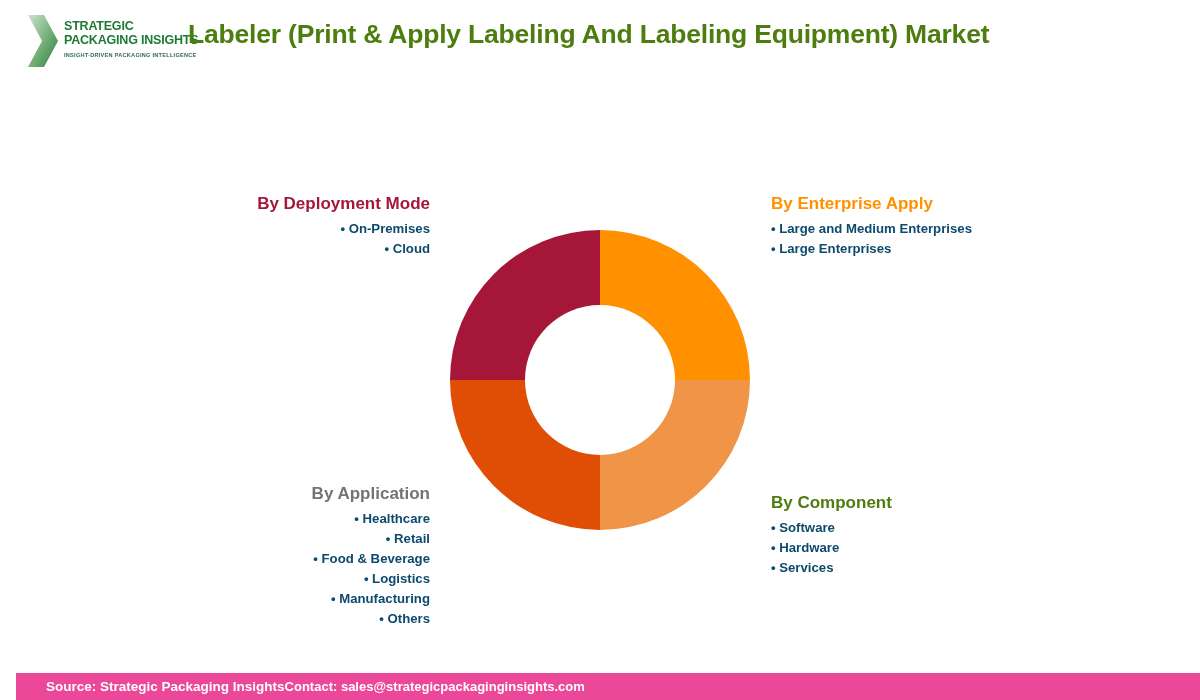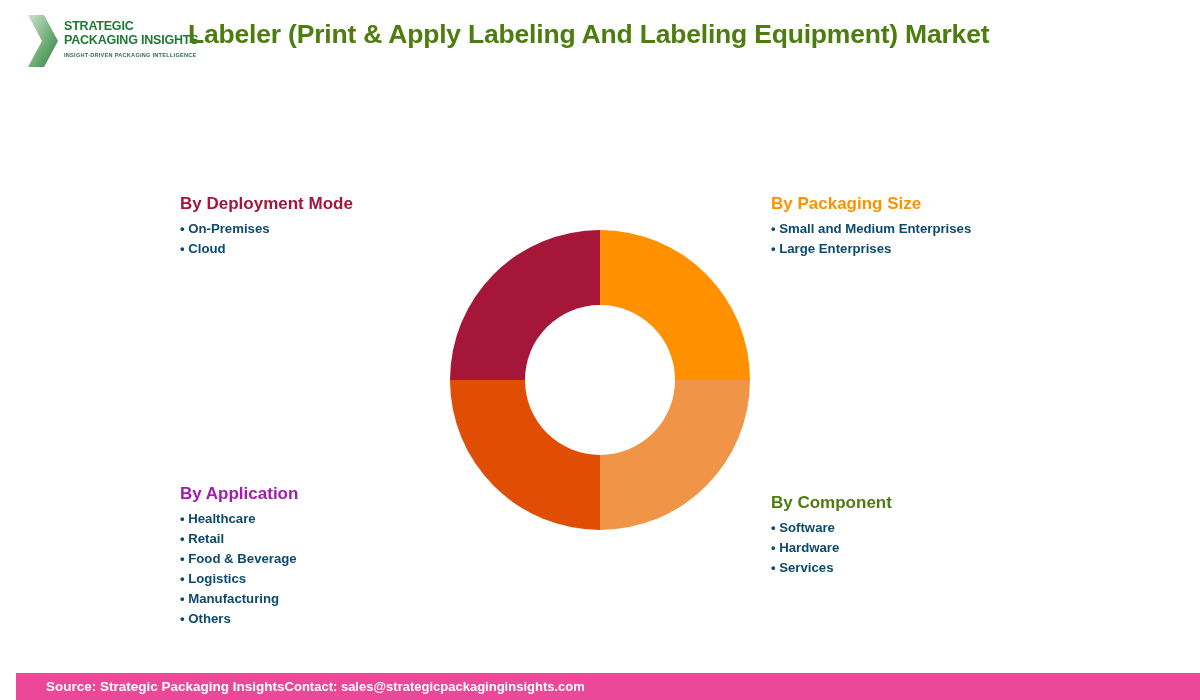--- a/index.html
+++ b/index.html
@@ -84,21 +84,21 @@
   .seg-list { list-style: none; margin-top: 5px; }
   .seg-list li {
     font-size: 13.2px;
     font-weight: bold;
     color: #0c4a6e;
     line-height: 20px;
     white-space: nowrap;
   }
   .seg-list li .bullet { font-size: 13px; }
 
-  .seg-left { }
+  .seg-left { text-align: right; }
   .seg-right { text-align: left; }
 
   #seg-deployment { left: 180px; top: 193px; width: 250px; }
   #seg-enterprise { left: 771px; top: 193px; width: 330px; }
   #seg-application { left: 180px; top: 483px; width: 250px; }
   #seg-component { left: 771px; top: 492px; width: 330px; }
 
   
   .footer {
     position: absolute;
@@ -170,31 +170,31 @@
     <div class="seg-title" style="color:#A51638">By Deployment Mode</div>
     <ul class="seg-list">
       <li><span class="bullet">•</span>
         <span>On-Premises</span></li>
       <li><span class="bullet">•</span>
         <span>Cloud</span></li>
     </ul>
   </div>
 
   <div class="seg seg-right" id="seg-enterprise">
-    <div class="seg-title" style="color:#FF9100">By Packaging Size</div>
-    <ul class="seg-list">
-      <li><span class="bullet">•</span>
-        <span>Small and Medium Enterprises</span></li>
+    <div class="seg-title" style="color:#FF9100">By Enterprise Apply</div>
+    <ul class="seg-list">
+      <li><span class="bullet">•</span>
+        <span>Large and Medium Enterprises</span></li>
       <li><span class="bullet">•</span>
         <span>Large Enterprises</span></li>
     </ul>
   </div>
 
   <div class="seg seg-left" id="seg-application">
-    <div class="seg-title" style="color:#a21caf">By Application</div>
+    <div class="seg-title" style="color:#737373">By Application</div>
     <ul class="seg-list">
       <li><span class="bullet">•</span>
         <span>Healthcare</span></li>
       <li><span class="bullet">•</span>
         <span>Retail</span></li>
       <li><span class="bullet">•</span>
         <span>Food &amp; Beverage</span></li>
       <li><span class="bullet">•</span>
         <span>Logistics</span></li>
       <li><span class="bullet">•</span>

